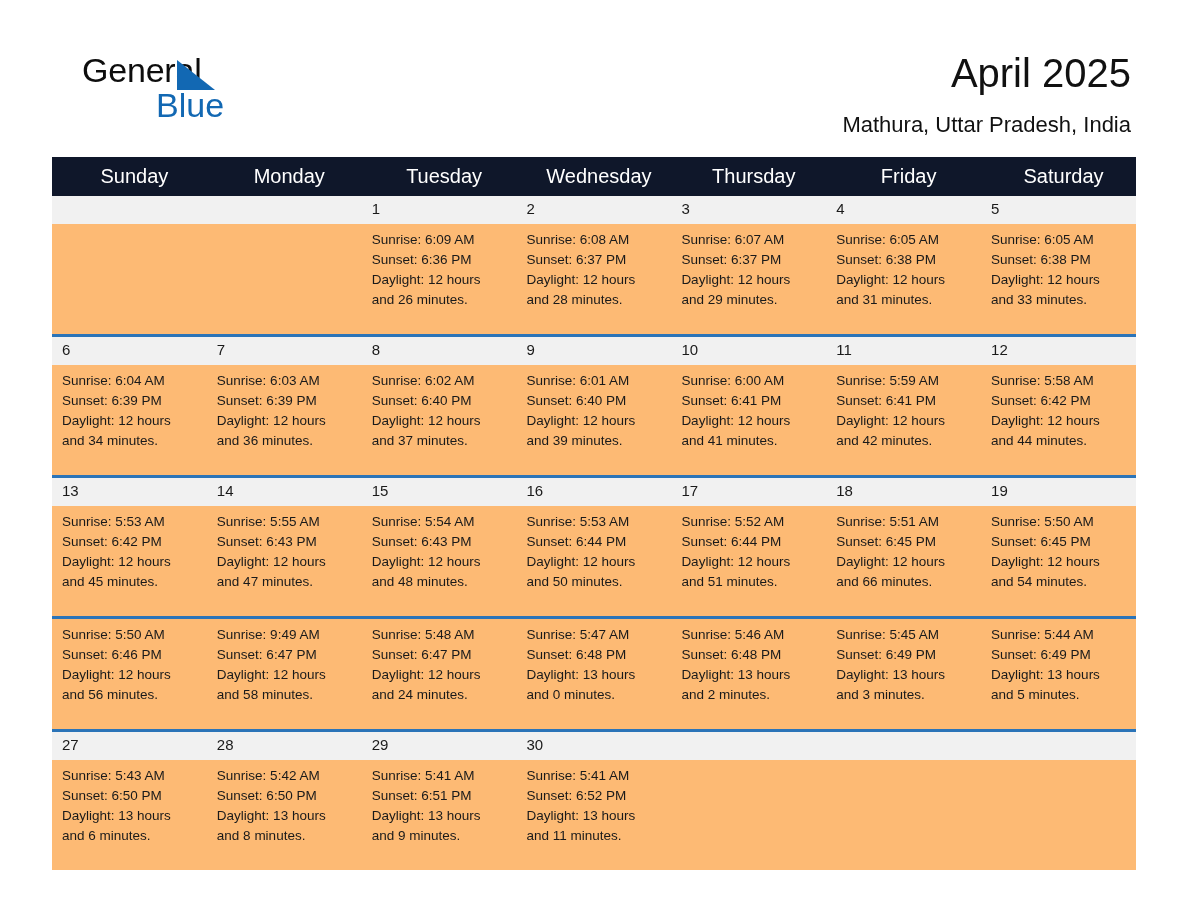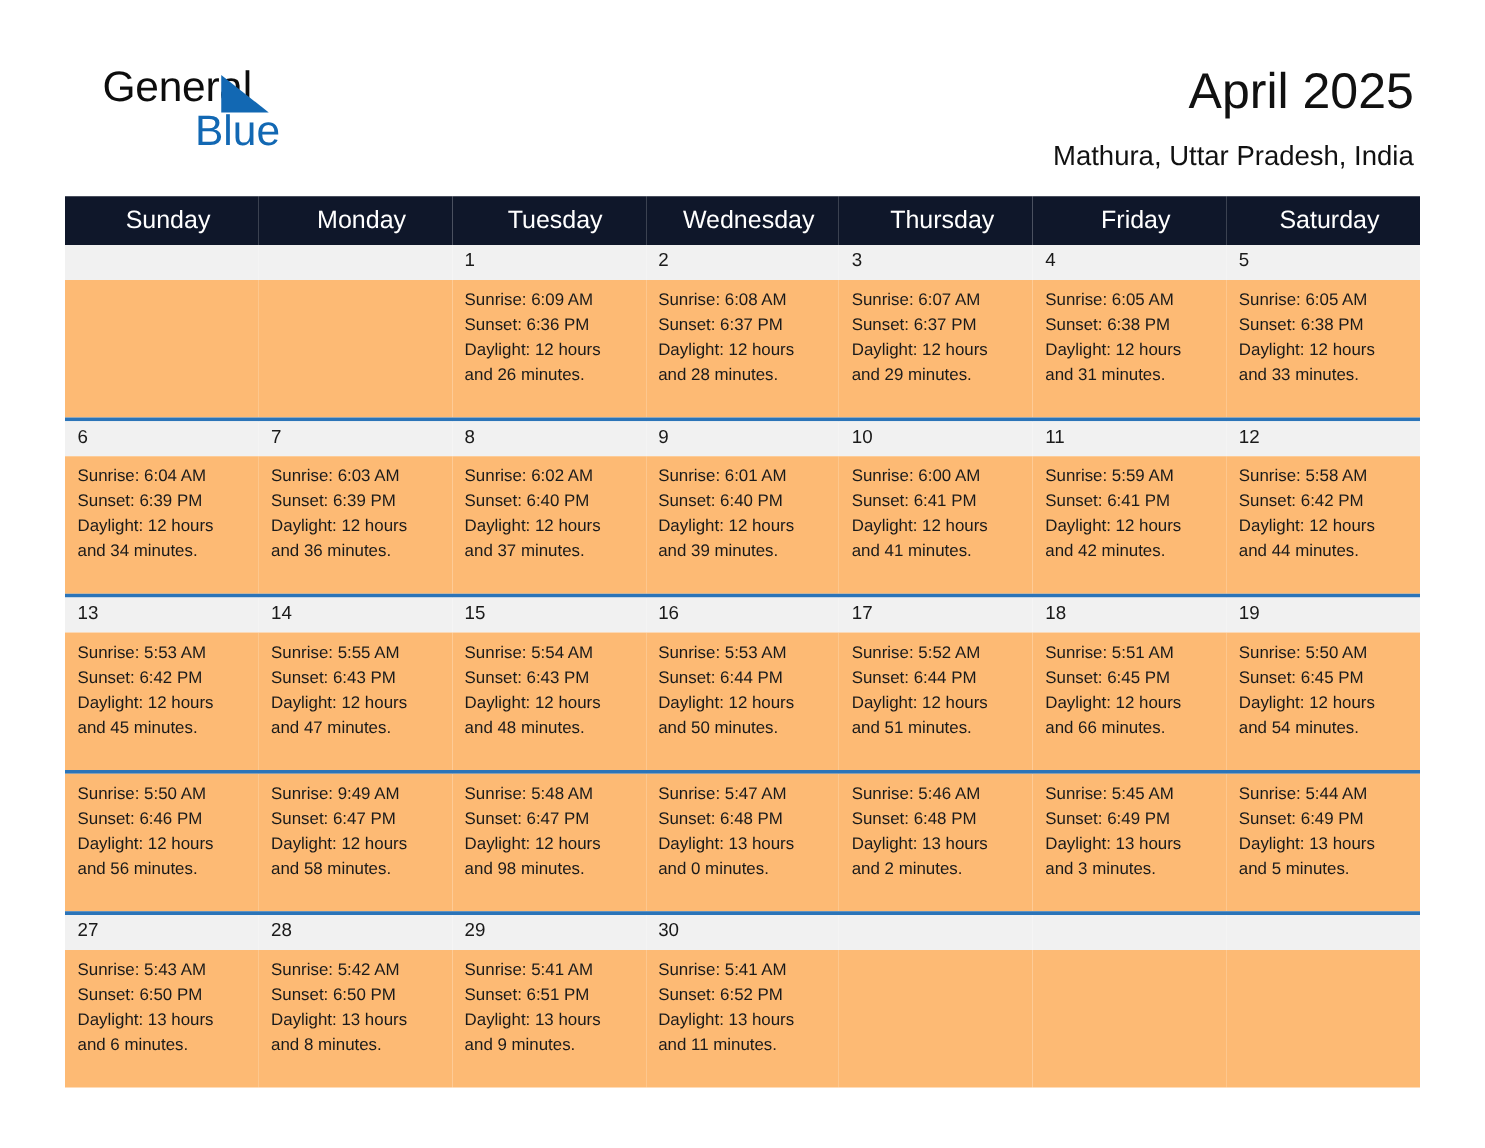--- a/index.html
+++ b/index.html
@@ -336,21 +336,21 @@
           <td>
             <span class="cell-line">Sunrise: 9:49 AM</span>
             <span class="cell-line">Sunset: 6:47 PM</span>
             <span class="cell-line">Daylight: 12 hours</span>
             <span class="cell-line">and 58 minutes.</span>
           </td>
           <td>
             <span class="cell-line">Sunrise: 5:48 AM</span>
             <span class="cell-line">Sunset: 6:47 PM</span>
             <span class="cell-line">Daylight: 12 hours</span>
-            <span class="cell-line">and 98 minutes.</span>
+            <span class="cell-line">and 24 minutes.</span>
           </td>
           <td>
             <span class="cell-line">Sunrise: 5:47 AM</span>
             <span class="cell-line">Sunset: 6:48 PM</span>
             <span class="cell-line">Daylight: 13 hours</span>
             <span class="cell-line">and 0 minutes.</span>
           </td>
           <td>
             <span class="cell-line">Sunrise: 5:46 AM</span>
             <span class="cell-line">Sunset: 6:48 PM</span>

